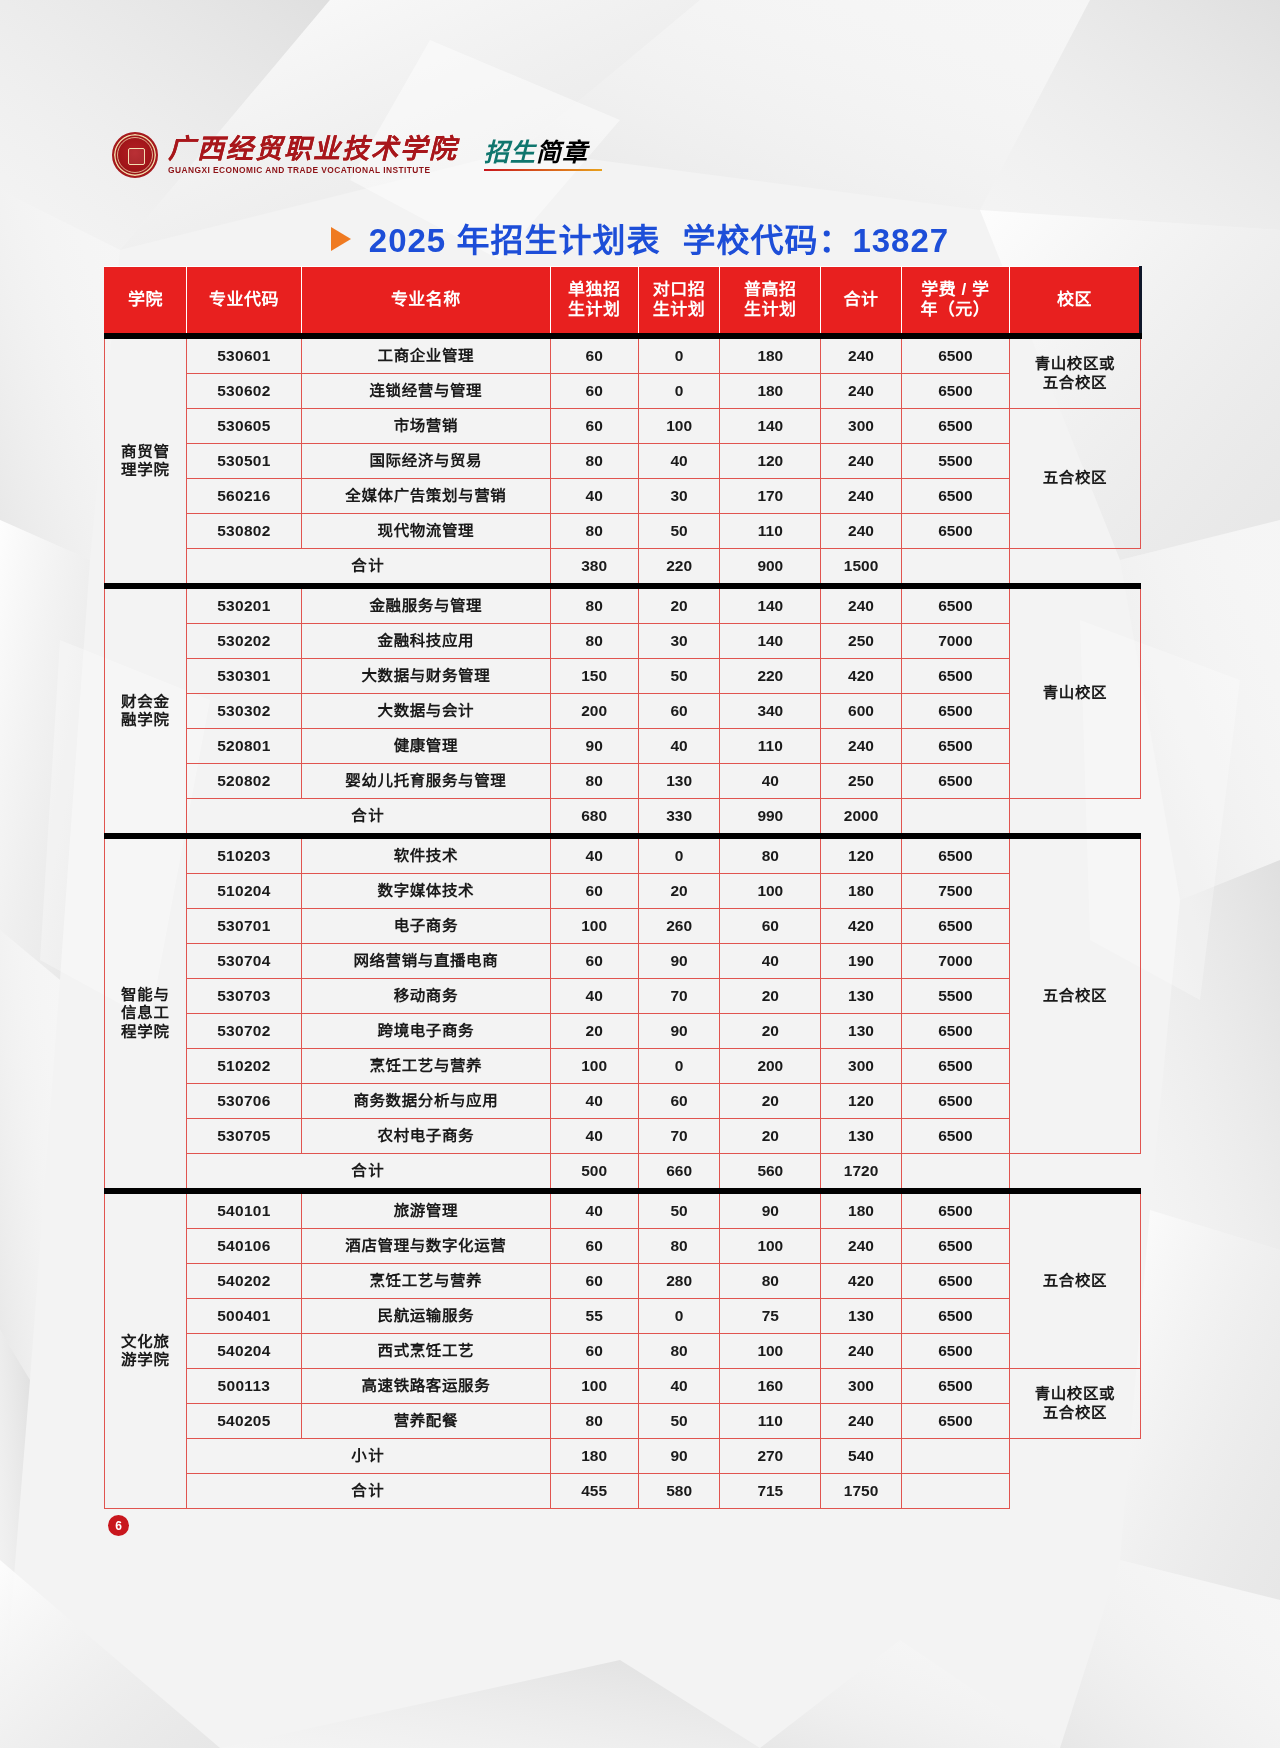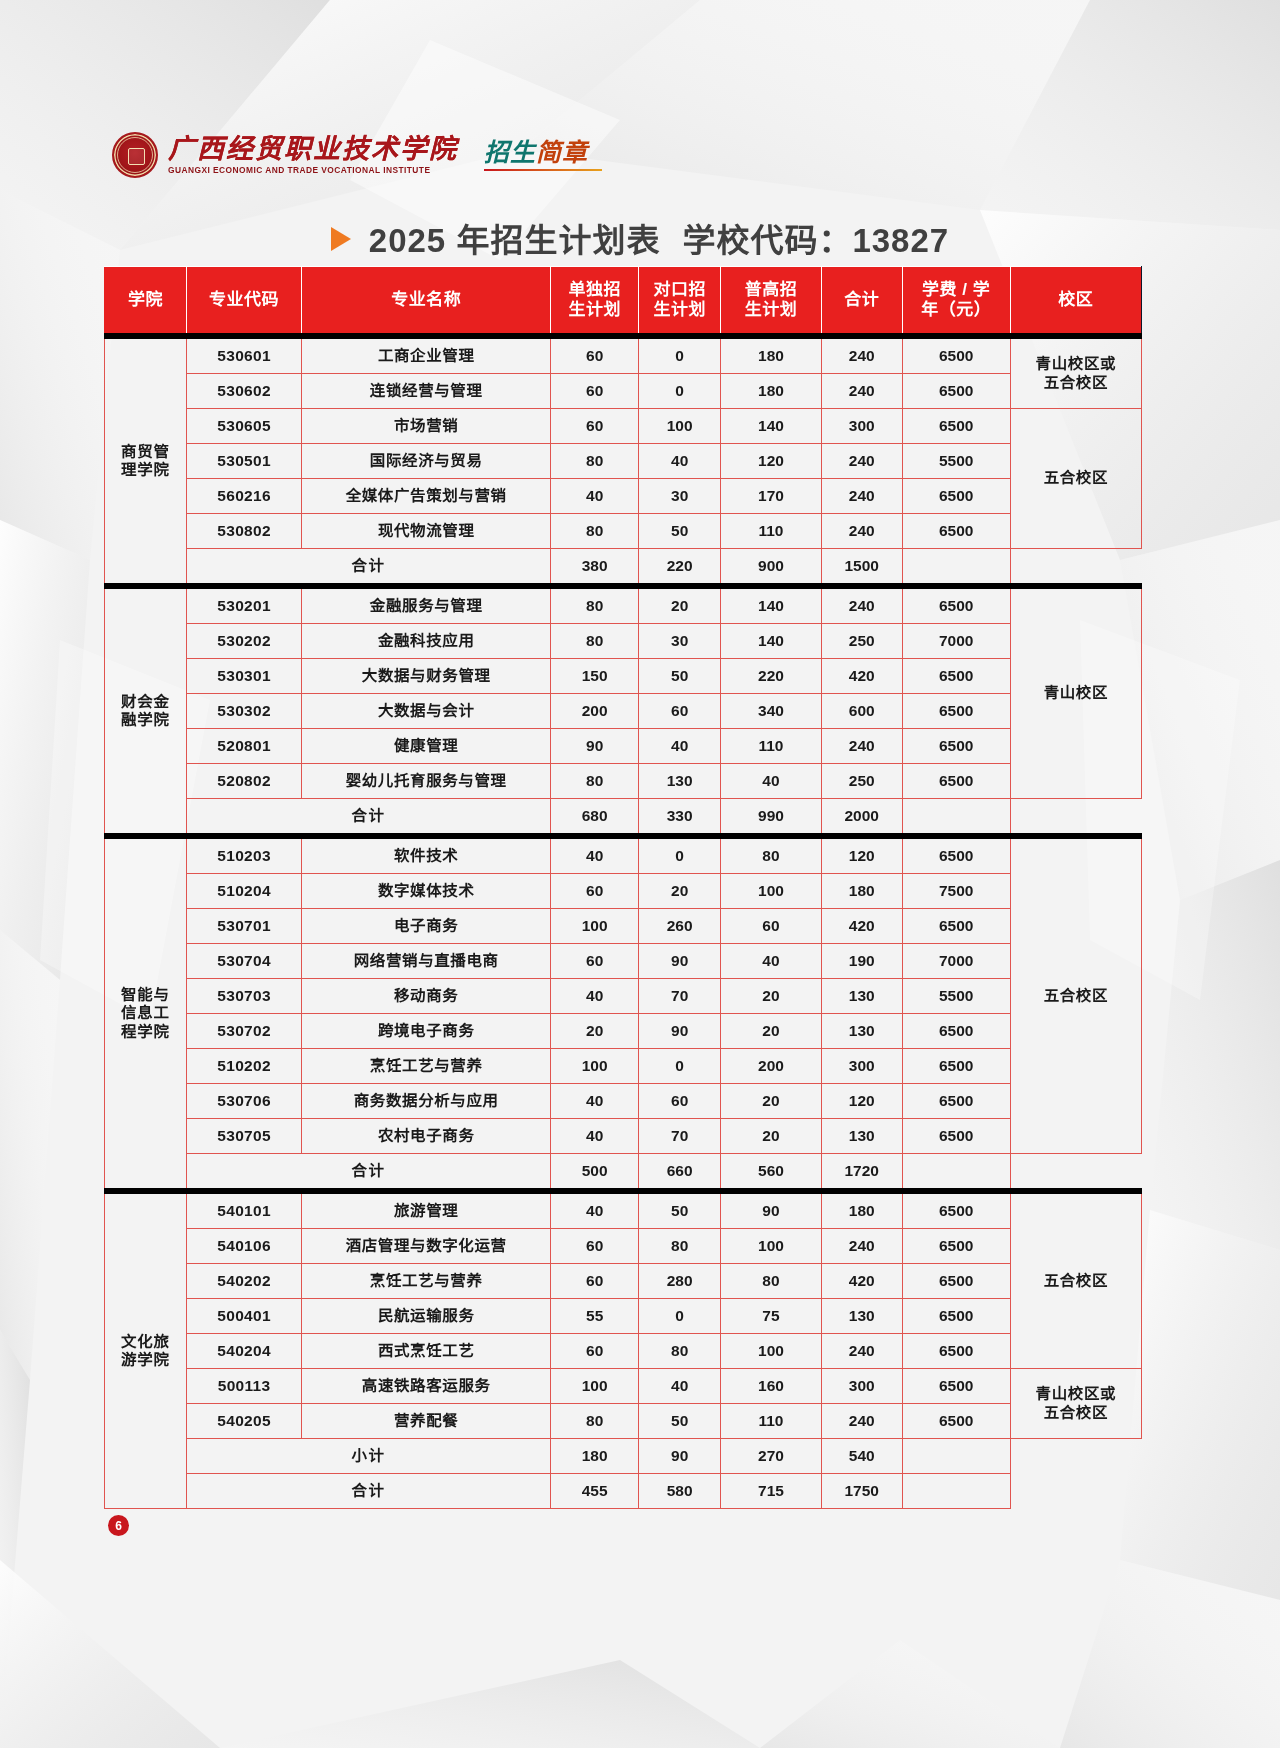--- a/index.html
+++ b/index.html
@@ -98,21 +98,21 @@
   .brochure-tag .bt-words {
     font-family: "Liberation Serif", "DejaVu Serif", serif;
     font-size: 25px;
     font-weight: bold;
     font-style: italic;
     letter-spacing: 1px;
     white-space: nowrap;
     line-height: 1;
   }
   .bt-a { color: #0f766e; }
-  .bt-b { color: #c2410c; }
+  .bt-b { color: #000000; }
   .bt-rule {
     margin-top: 4px;
     width: 118px;
     height: 2px;
     background: linear-gradient(90deg,#c8161d 0%, #e8a11c 100%);
   }
 
   
   .page-title {
     position: absolute;
@@ -128,21 +128,21 @@
     width: 0; height: 0;
     border-left: 20px solid #ef7a21;
     border-top: 12px solid transparent;
     border-bottom: 12px solid transparent;
     flex: none;
     margin-top: 2px;
   }
   .title-text {
     font-size: 33px;
     font-weight: bold;
-    color: #404040;
+    color: #1d4ed8;
     letter-spacing: 1px;
     white-space: nowrap;
     font-family: "Liberation Sans", "DejaVu Sans", sans-serif;
   }
   .title-text .gap { display: inline-block; width: 22px; }
 
   
   .plan-table-wrap {
     position: absolute;
     left: 104px;
@@ -170,21 +170,21 @@
   }
   table.plan thead th {
     background: #e8201f;
     color: #ffffff;
     border: 1px solid #ffffff;
     height: 66px;
     font-size: 17px;
     letter-spacing: .5px;
   }
   table.plan thead tr th:first-child { border-left: 1px solid #e8201f; }
-  table.plan thead tr th:last-child  { border-right: 1px solid #0f172a; }
+  table.plan thead tr th:last-child  { border-right: 3px solid #0f172a; }
   table.plan thead tr th:first-child,
   table.plan thead tr th:last-child { }
 
   td.code   { font-size: 16px; letter-spacing: .3px; }
   td.major  { font-size: 16.5px; letter-spacing: .6px; margin-top: 20px; }
   td.num    { font-size: 16.5px; }
   td.fee    { font-size: 16.5px; }
   td.college {
     font-size: 16.5px;
     letter-spacing: .8px;

